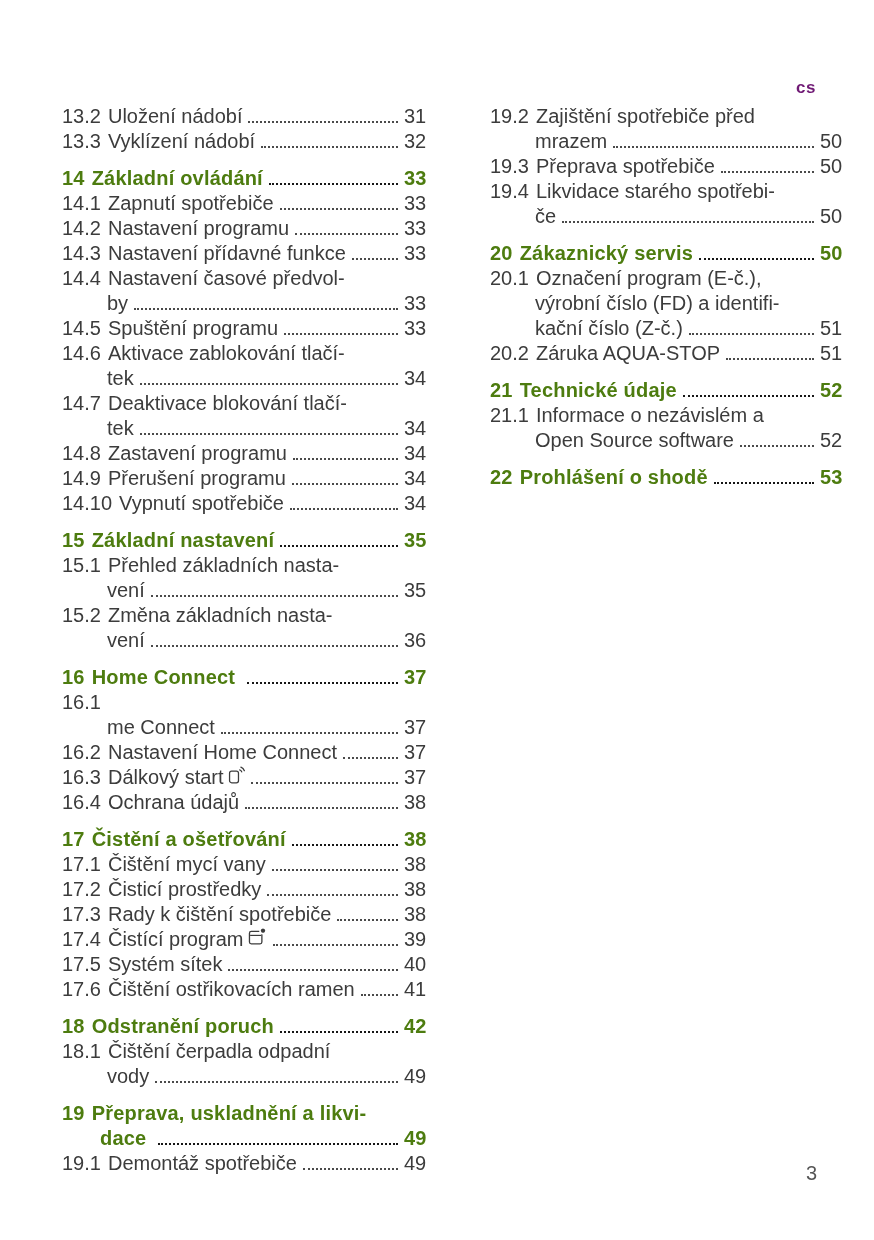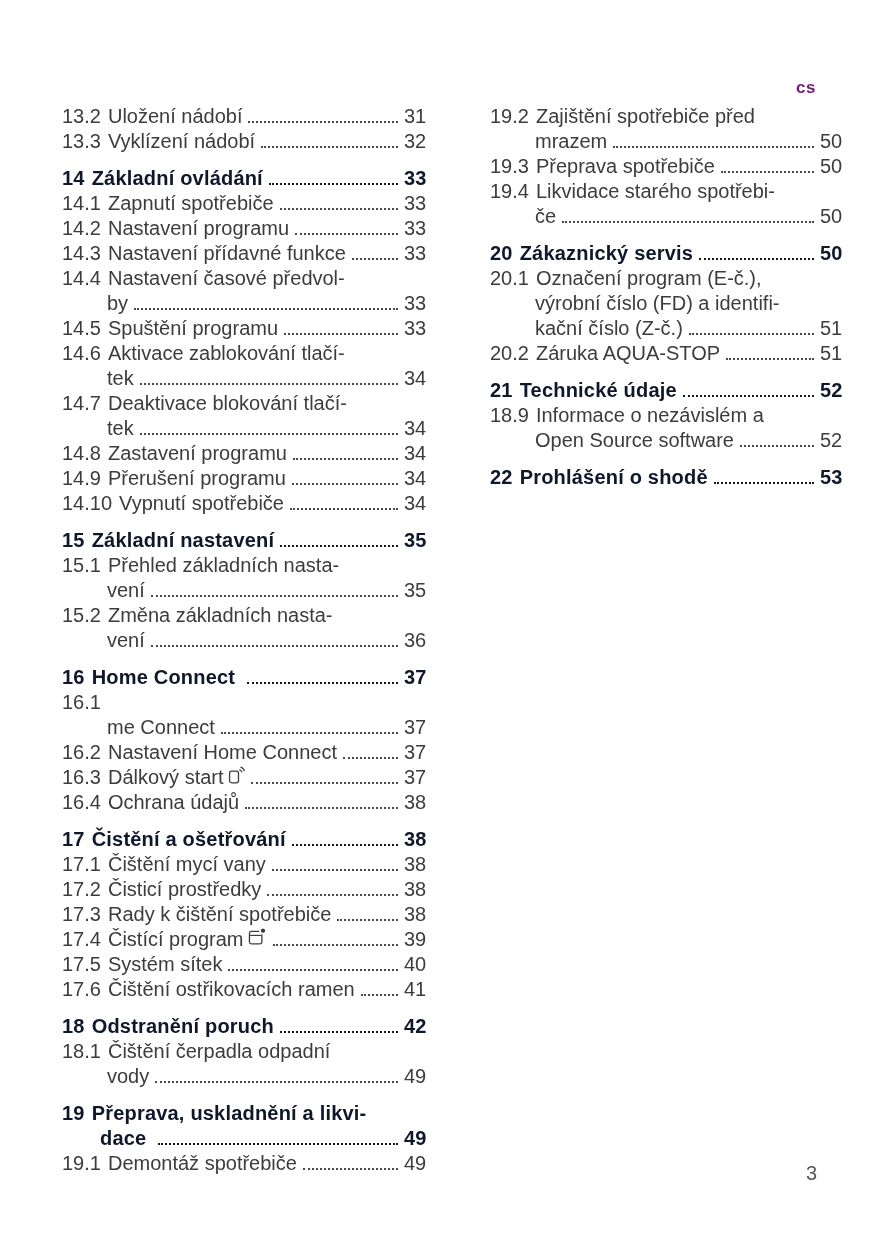--- a/index.html
+++ b/index.html
@@ -23,21 +23,21 @@
   .pagenum {
     position: absolute; top: 1162px; right: 57px;
     font-size: 20px; color: #565656;
   }
 
   .col { position: absolute; top: 104px; }
   .col-left  { left: 62px;  width: 368px; }
   .col-right { left: 462px; width: 356px; margin-left: 28px; }
 
   .entry { line-height: 25px; }
-  .entry.bold { font-weight: 700; color: #0f172a; margin-top: 12px; letter-spacing: 0.2px; }
+  .entry.bold { font-weight: 700; color: #4d7c0f; margin-top: 12px; letter-spacing: 0.2px; }
 
   .line { display: flex; align-items: baseline; }
   .cont { padding-left: 45px; }
   .bold .cont { padding-left: 38px; }
 
   .num { flex: 0 0 auto; margin-right: 7px; white-space: pre; }
   .txt { flex: 0 1 auto; white-space: pre; }
 
   .leader {
     flex: 1 1 12px; min-width: 12px; height: 3px;
@@ -412,21 +412,21 @@
       <div class="entry bold">
         <div class="line">
           <span class="num">21</span>
           <span class="txt">Technické údaje</span>
           <span class="leader"></span>
           <span class="pg">52</span>
         </div>
       </div>
       <div class="entry">
         <div class="line">
-          <span class="num">18.9</span>
+          <span class="num">21.1</span>
           <span class="txt">Informace o nezávislém a</span>
         </div>
         <div class="line cont">
           <span class="txt">Open Source software</span>
           <span class="leader"></span>
           <span class="pg">52</span>
         </div>
       </div>
       <div class="entry bold">
         <div class="line">

